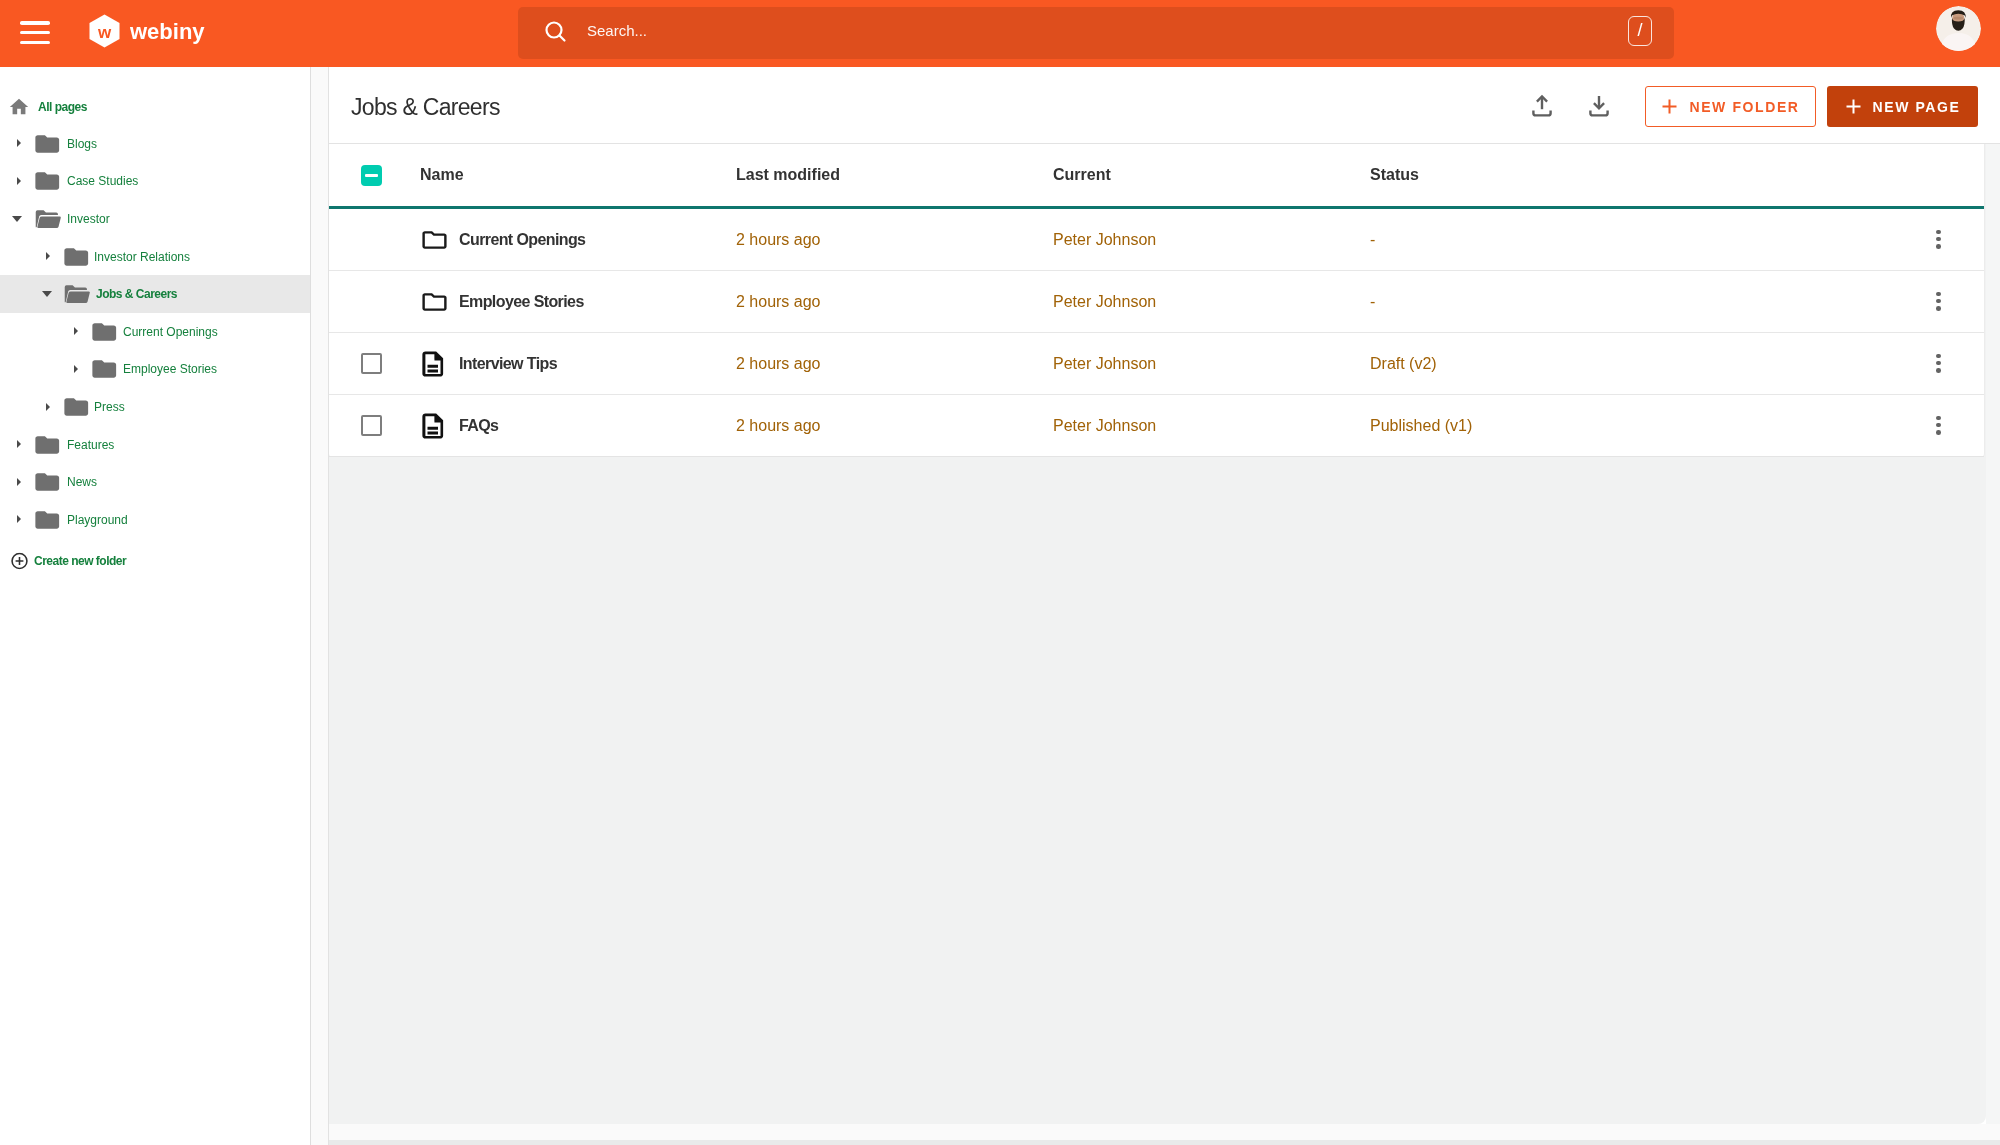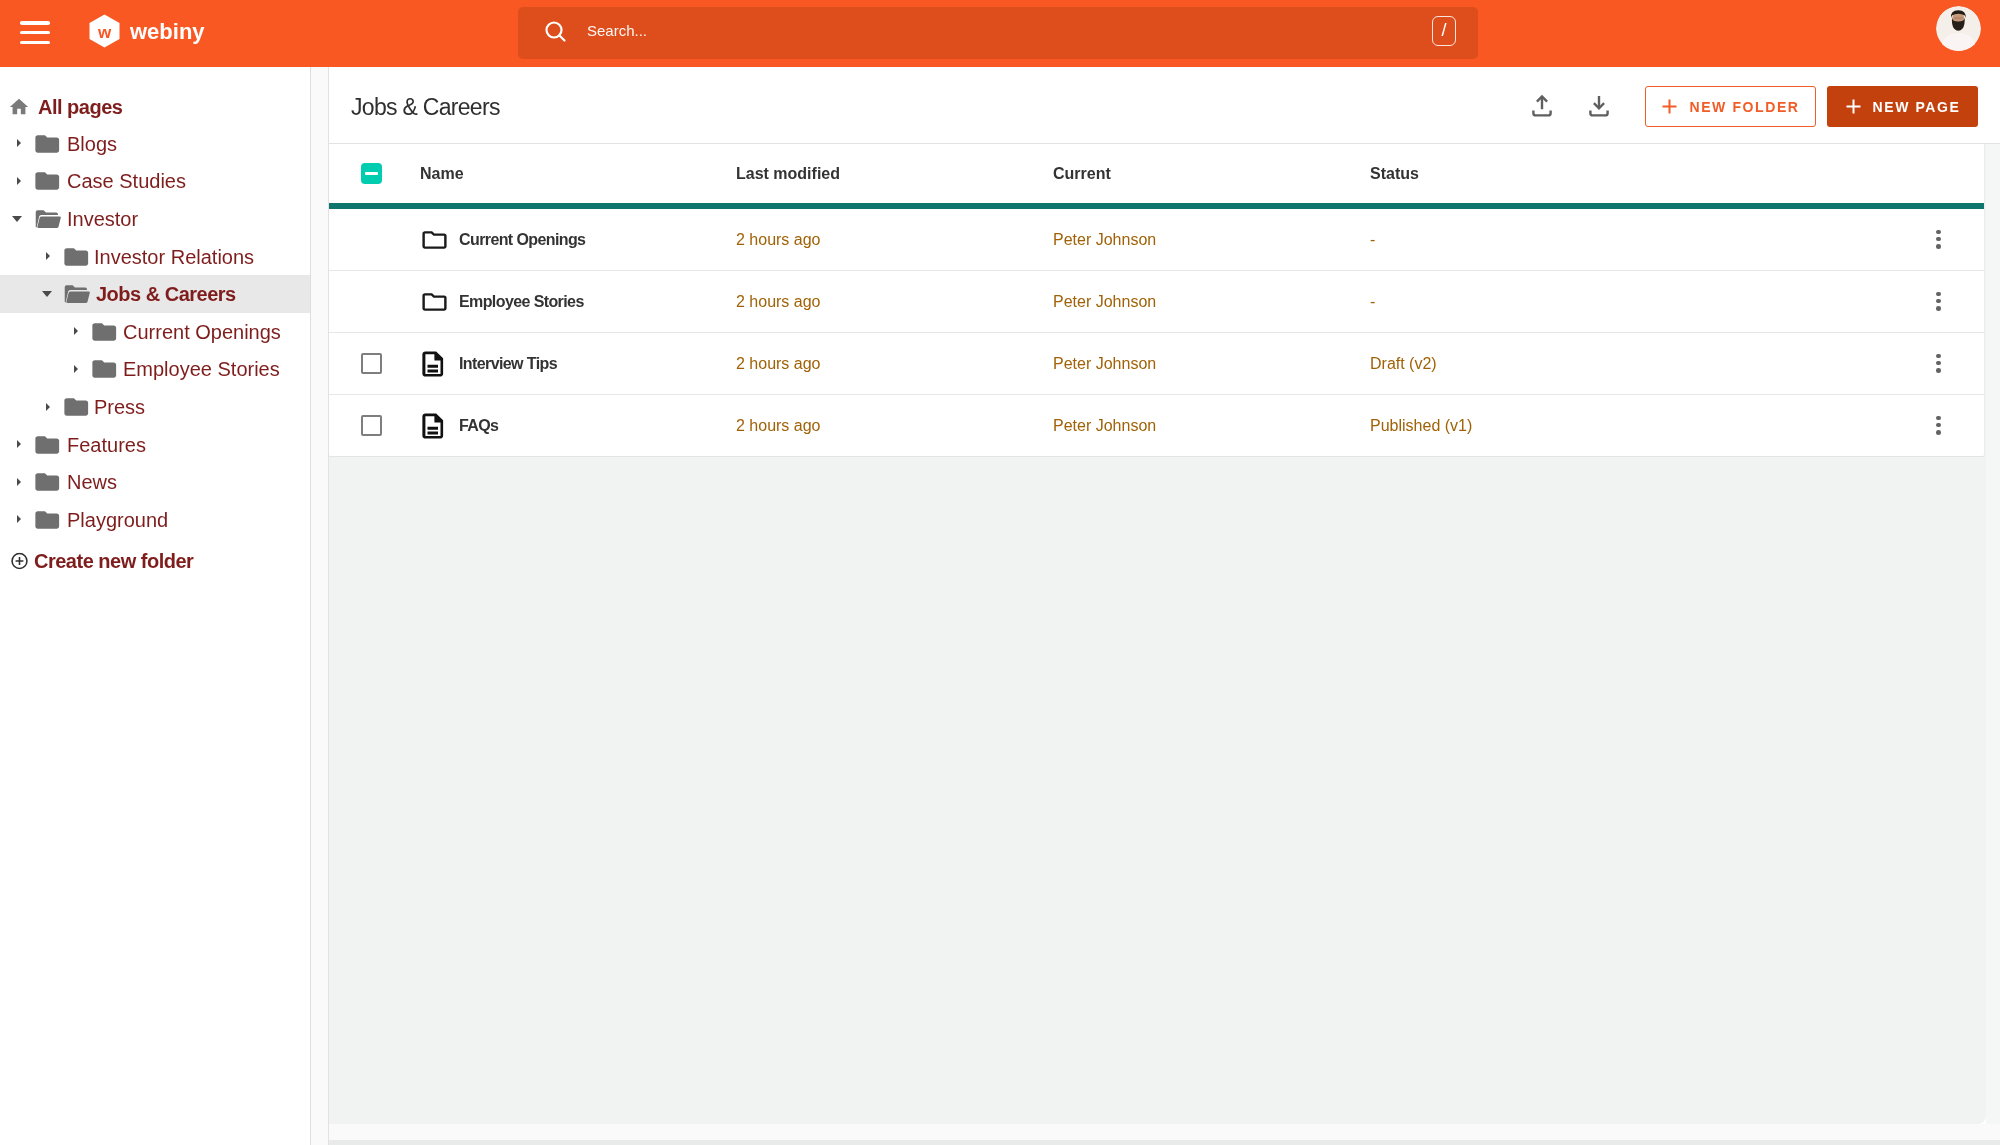--- a/index.html
+++ b/index.html
@@ -5,34 +5,34 @@
 * { margin:0; padding:0; box-sizing:border-box; }
 html,body { width:2000px; height:1145px; overflow:hidden; }
 body { font-family:"Liberation Sans",sans-serif; position:relative; background:#fff; }
 
 
 .topbar { position:absolute; left:0; top:0; width:2000px; height:67px; background:#f95822; }
 .burger { position:absolute; left:20px; top:21px; width:30px; height:24px; }
 .burger span { position:absolute; left:0; width:30px; height:3.6px; border-radius:1.8px; background:#fff; }
 .logo { position:absolute; left:89px; top:15px; display:flex; align-items:center; }
 .logo-word { color:#fff; font-size:22px; font-weight:bold; letter-spacing:0px; margin-left:10px; }
-.search { position:absolute; left:518px; top:7px; width:960px; height:52px; background:#de4e1d; border-radius:5px; }
+.search { position:absolute; left:518px; top:7px; width:1156px; height:52px; background:#de4e1d; border-radius:5px; }
 .search svg { position:absolute; left:25px; top:12px; }
 .search .ph { position:absolute; left:69px; top:50%; transform:translateY(-50%); font-size:15px; color:#fff; opacity:0.95; }
 .search .ph { top:45%; }
 .slash { position:absolute; right:22px; top:9px; width:24px; height:30px; border:1.6px solid rgba(255,255,255,.85); border-radius:6px; color:#fff; font-size:18px; text-align:center; line-height:27px; }
 .tenant { position:absolute; left:1767px; top:0; height:63px; display:flex; align-items:center; color:#fff; }
 .tenant .txt { font-size:15px; letter-spacing:1.2px; margin-left:12px; }
 .avatar { position:absolute; left:1936px; top:6px; width:45px; height:45px; border-radius:50%; overflow:hidden; }
 
 
 .sidebar { position:absolute; left:0; top:67px; width:310px; bottom:0; background:#fff; }
 .strip { position:absolute; left:310px; top:67px; width:19px; bottom:0; background:#fafafa; border-left:1px solid #dedede; border-right:1px solid #e2e2e2; }
 .trow { position:absolute; left:0; width:310px; height:38px; }
-.trow .lbl { position:absolute; font-size:20px; color:#7f1d1d; top:50%; transform:translateY(-50%); white-space:nowrap; }
+.trow .lbl { position:absolute; font-size:12px; color:#15803d; top:50%; transform:translateY(-50%); white-space:nowrap; }
 .trow .bold { font-weight:bold; letter-spacing:-0.5px; }
 .arr-r { position:absolute; top:50%; margin-top:-4.5px; width:0; height:0; border-left:4.8px solid #4a4a4a; border-top:4.6px solid transparent; border-bottom:4.6px solid transparent; }
 .arr-d { position:absolute; top:50%; margin-top:-3px; width:0; height:0; border-top:6.5px solid #4a4a4a; border-left:5.5px solid transparent; border-right:5.5px solid transparent; }
 .ficon { position:absolute; top:50%; transform:translateY(-50%); }
 .sel { background:#e8e8e8; }
 
 
 .titlebar { position:absolute; left:329px; top:67px; right:0; height:77px; background:#fff; border-bottom:1px solid #e3e3e3; }
 .h1 { position:absolute; left:22px; top:27px; font-size:23px; letter-spacing:-0.7px; color:#2f2f2f; }
 .ticon { position:absolute; }
@@ -40,21 +40,21 @@
 .btn .plussvg { margin-right:11px; }
 .btn-outline { left:1316px; width:171px; border:1px solid #f25c26; color:#f25c26; background:#fff; }
 .btn-fill { left:1498px; width:151px; background:#c2410c; color:#fff; }
 
 .greyarea { position:absolute; left:329px; top:144px; width:1657px; height:980px; background:#f1f2f2; border-bottom-right-radius:8px; }
 .gutter { position:absolute; left:1986px; top:144px; right:0; height:980px; background:#f5f6f6; }
 .bottomwhite { position:absolute; left:329px; top:1124px; right:0; height:16px; background:#fafafa; }
 .bottombar { position:absolute; left:329px; top:1140px; right:0; height:5px; background:#e9eaea; }
 
 .table { position:absolute; left:329px; top:144px; width:1656px; border-right:1px solid #ececec; background:#fff; border-bottom-left-radius:4px; border-bottom-right-radius:4px; }
-.hrow { position:relative; height:65px; border-bottom:6px solid #0f766e; }
+.hrow { position:relative; height:65px; border-bottom:3px solid #0f766e; }
 .drow { position:relative; height:62px; border-bottom:1px solid #e7e7e7; }
 .drow:last-child { border-bottom:1px solid #e4e4e4; }
 .cell { position:absolute; top:50%; transform:translateY(-50%); white-space:nowrap; color:#a16207; font-size:16px; }
 .hcell { font-weight:bold; font-size:16px; color:#333; }
 .name { font-weight:bold; color:#333; letter-spacing:-0.6px; }
 .cb { position:absolute; left:32px; top:50%; margin-top:-10.5px; width:21px; height:21px; }
 .cb-empty { border:2px solid #7e7e7e; border-radius:2px; }
 .cb-teal { background:#00ccb0; border-radius:4px; }
 .cb-teal::after { content:""; position:absolute; left:4px; top:9px; width:13px; height:3.2px; background:#fff; border-radius:1px; }
 .rowicon { position:absolute; left:91px; top:50%; transform:translateY(-50%); }

